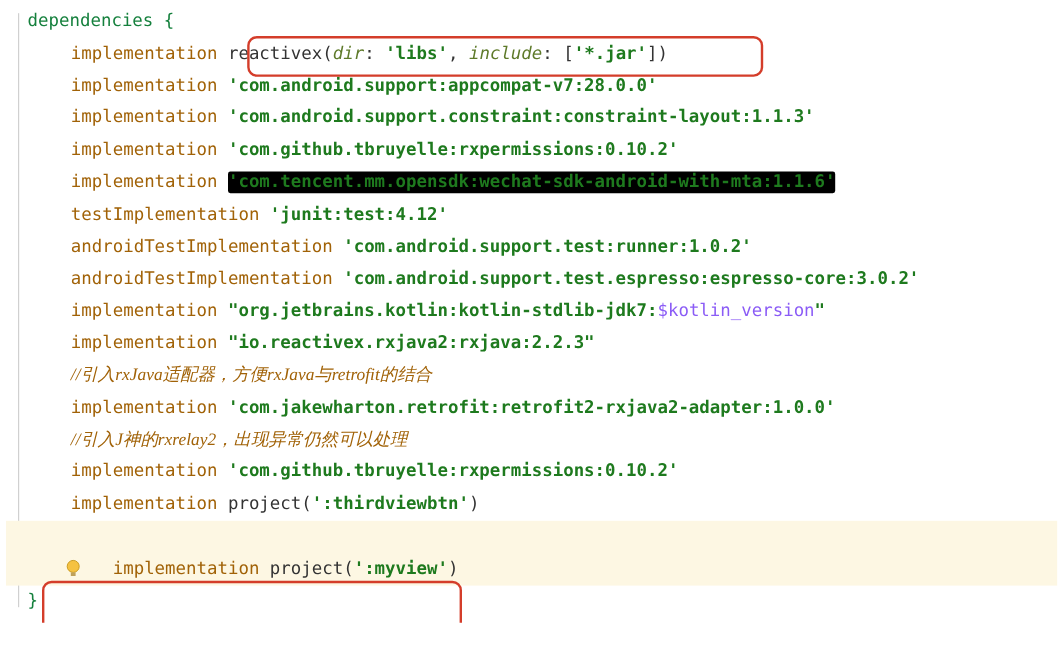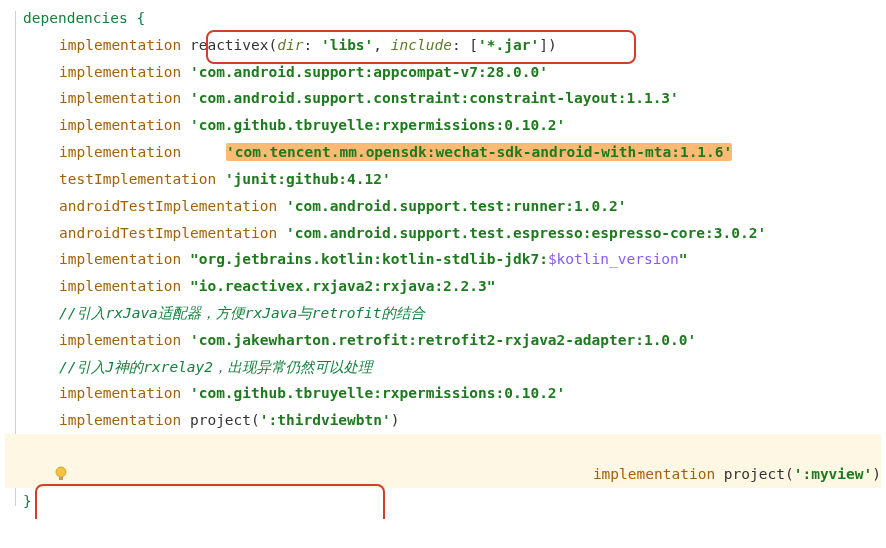--- a/index.html
+++ b/index.html
@@ -29,69 +29,67 @@
     white-space: pre;
     position: relative;
   }
   .indent1 { padding-left: 36px; }
   .kw-impl { color: #a16207; }
   .method { color: #333; }
   .paren { color: #333; }
   .argname { color: #5e7a2a; font-style: italic; }
   .string { color: #1e7a1e; font-weight: bold; }
   .interp { color: #8b5cf6; font-weight: normal; }
-  .comment { color: #15803d; font-style: italic; }
+  .comment { color: #a16207; font-style: italic; font-family: Liberation Serif, serif; }
   .brace { color: #15803d; }
   .yellow-bg {
-    background: #fdba74;
+    background: #000000;
     border-radius: 2px;
     padding: 1px 0;
-    margin-left: 36px;
   }
   .red-box {
     border: 2.5px solid #d43d2a;
     border-radius: 8px;
     position: absolute;
     pointer-events: none;
     box-sizing: border-box;
   }
   .bulb {
     position: absolute;
     left: -3px;
     width: 14px;
     height: 18px;
     top: 4px;
   }
   .bulb svg { width: 14px; height: 18px; }
   .highlight-row {
     background: #fdf7e3;
     margin-left: -18px;
     padding-left: 54px;
-    text-align: right;
   }
 </style>
 </head>
 <body>
 
 <div class="code-area">
   <div class="gutter-line"></div>
 
   <div class="line"><span class="brace">dependencies {</span></div>
 
   <div class="line indent1"><span class="kw-impl">implementation</span> <span class="method">reactivex</span><span class="paren">(</span><span class="argname">dir</span><span class="paren">: </span><span class="string">'libs'</span><span class="paren">, </span><span class="argname">include</span><span class="paren">: [</span><span class="string">'*.jar'</span><span class="paren">])</span></div>
 
   <div class="line indent1"><span class="kw-impl">implementation</span> <span class="string">'com.android.support:appcompat-v7:28.0.0'</span></div>
 
   <div class="line indent1"><span class="kw-impl">implementation</span> <span class="string">'com.android.support.constraint:constraint-layout:1.1.3'</span></div>
 
   <div class="line indent1"><span class="kw-impl">implementation</span> <span class="string">'com.github.tbruyelle:rxpermissions:0.10.2'</span></div>
 
   <div class="line indent1"><span class="kw-impl">implementation</span> <span class="string yellow-bg">'com.tencent.mm.opensdk:wechat-sdk-android-with-mta:1.1.6'</span></div>
 
-  <div class="line indent1"><span class="kw-impl">testImplementation</span> <span class="string">'junit:github:4.12'</span></div>
+  <div class="line indent1"><span class="kw-impl">testImplementation</span> <span class="string">'junit:test:4.12'</span></div>
 
   <div class="line indent1"><span class="kw-impl">androidTestImplementation</span> <span class="string">'com.android.support.test:runner:1.0.2'</span></div>
 
   <div class="line indent1"><span class="kw-impl">androidTestImplementation</span> <span class="string">'com.android.support.test.espresso:espresso-core:3.0.2'</span></div>
 
   <div class="line indent1"><span class="kw-impl">implementation</span> <span class="string">"org.jetbrains.kotlin:kotlin-stdlib-jdk7:</span><span class="interp">$kotlin_version</span><span class="string">"</span></div>
 
   <div class="line indent1"><span class="kw-impl">implementation</span> <span class="string">"io.reactivex.rxjava2:rxjava:2.2.3"</span></div>
 
   <div class="line indent1"><span class="comment">//引入rxJava适配器，方便rxJava与retrofit的结合</span></div>

